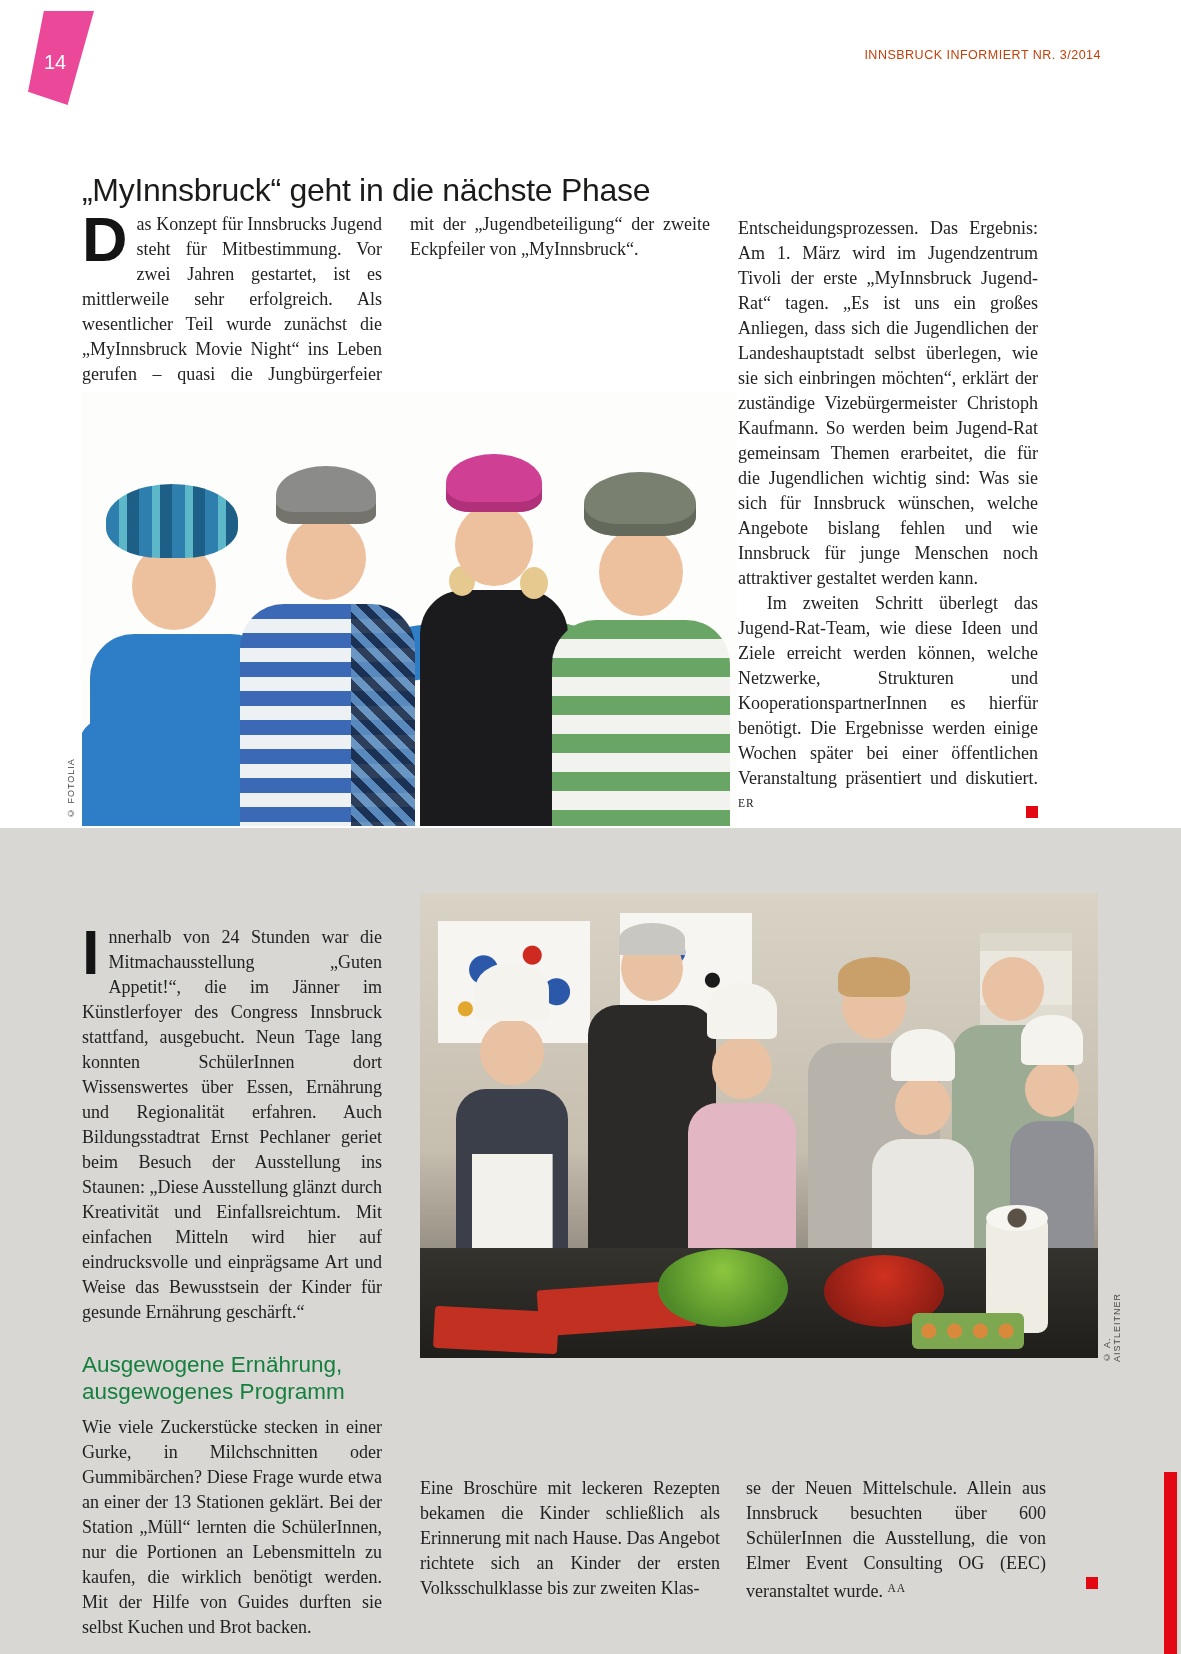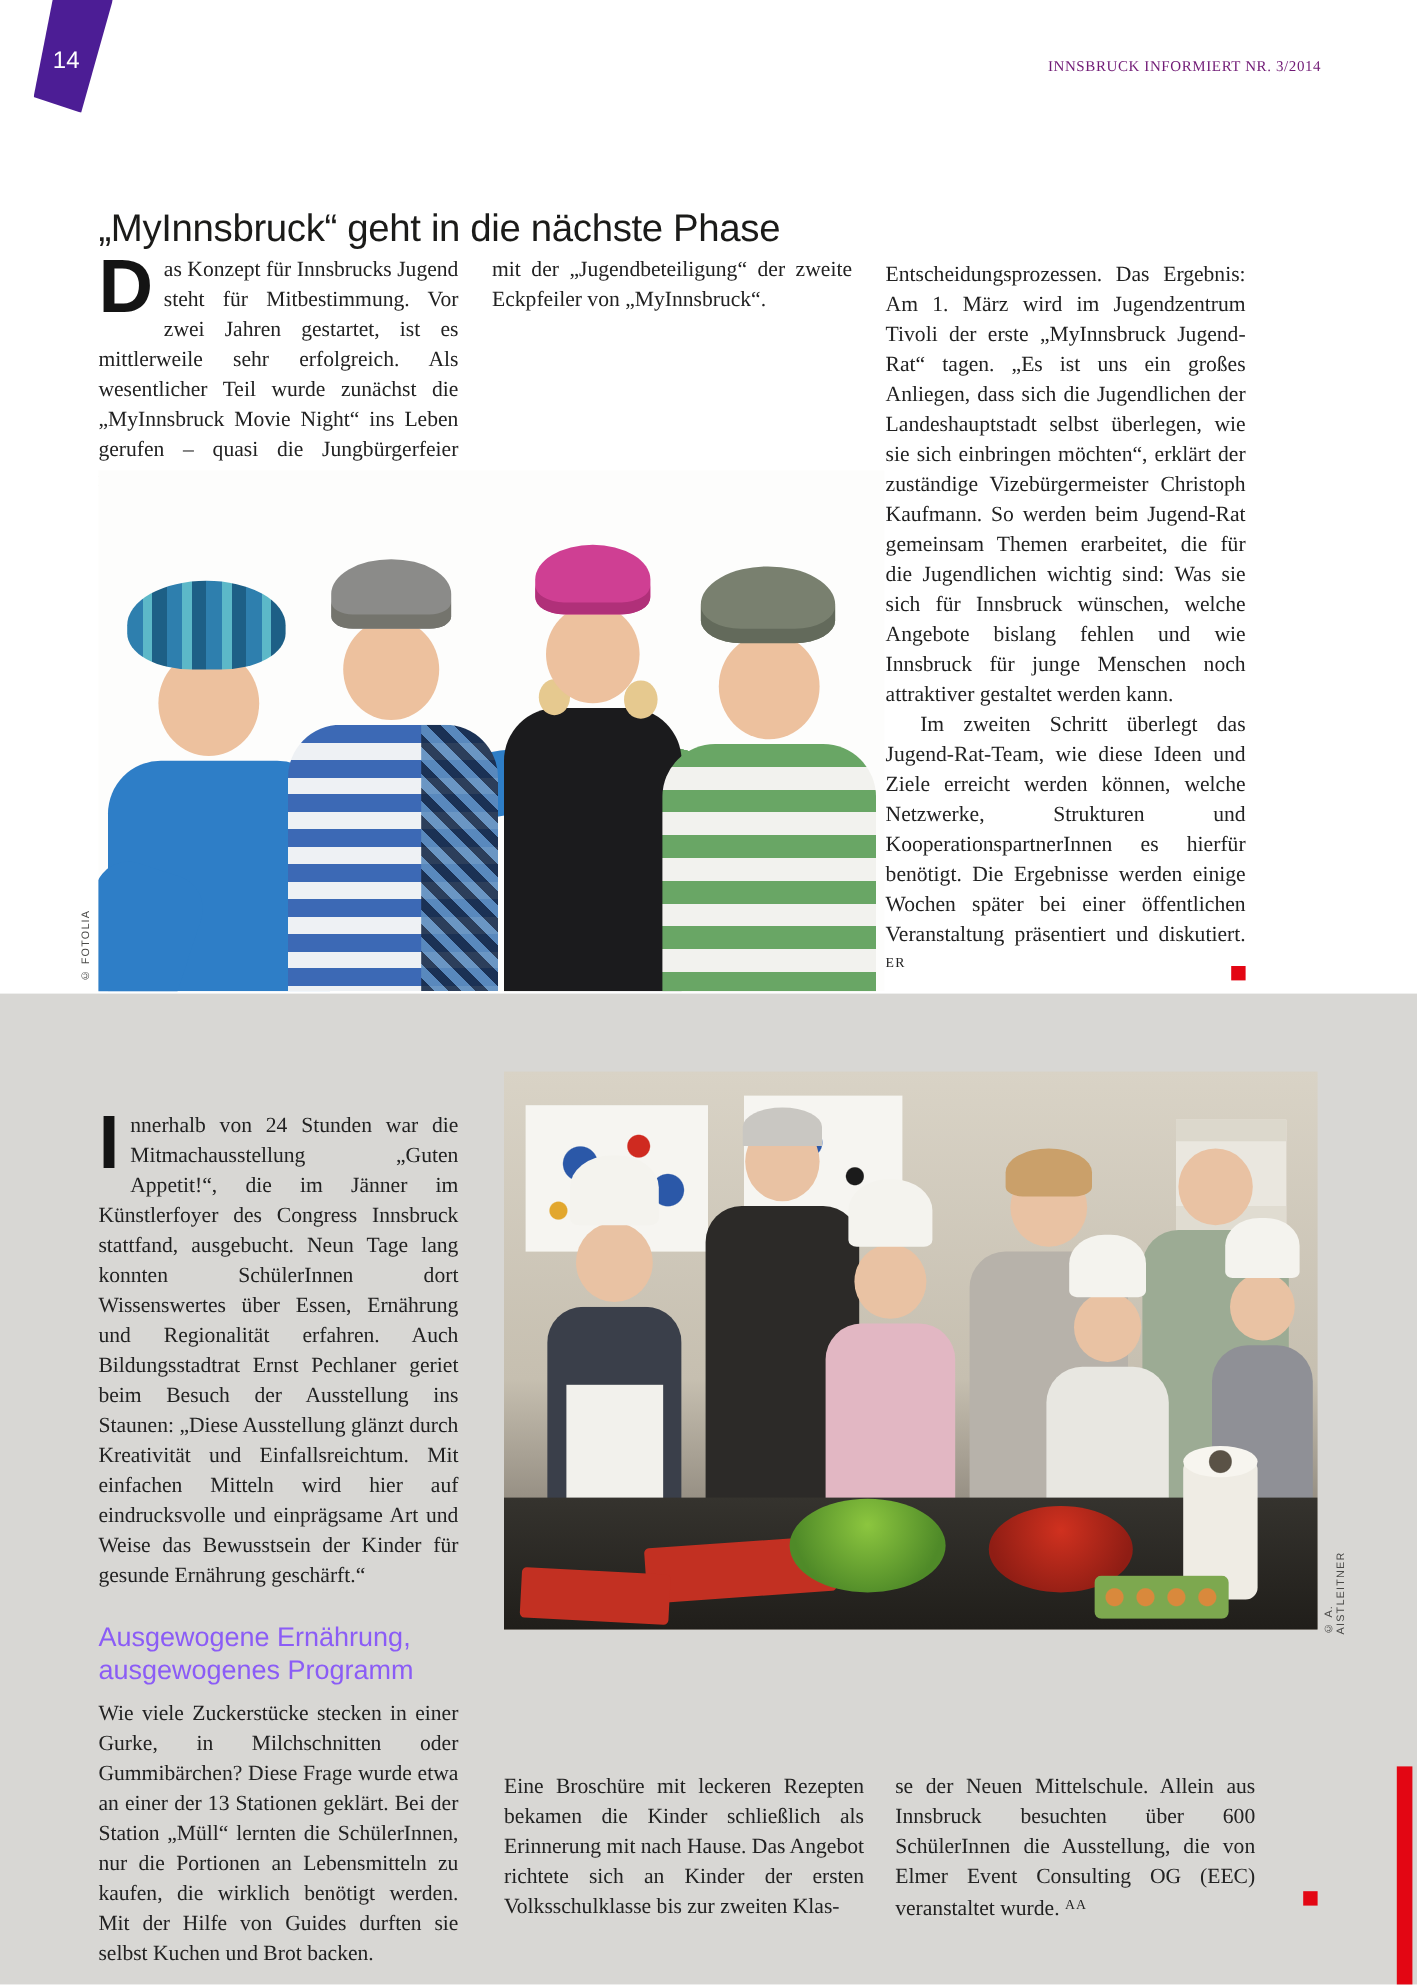--- a/index.html
+++ b/index.html
@@ -1,43 +1,43 @@
 <!DOCTYPE html>
 <html lang="de"><head>
 <meta charset="utf-8">
 <style>
   html,body{margin:0;padding:0;background:#ffffff;}
   .page{position:relative;width:1181px;height:1654px;background:#ffffff;overflow:hidden;
         font-family:"Liberation Serif", serif;color:#222;}
 
   
-  .ribbon{position:absolute;left:28px;top:0;width:66px;height:94px;background:#4c1d95;
+  .ribbon{position:absolute;left:28px;top:11px;width:66px;height:94px;background:#ec4899;
           clip-path:polygon(24% 0,100% 0,60% 100%,0 86%);}
   .ribbon-num{position:absolute;left:16px;top:40px;color:#fff;font-family:"Liberation Sans",sans-serif;
           font-size:20px;}
   .sec-title{position:absolute;left:132px;top:44px;font-family:"Liberation Sans",sans-serif;
           font-size:19px;letter-spacing:8px;color:#414140;white-space:nowrap;}
-  .issue{position:absolute;right:80px;top:48px;font-family:Liberation Serif, serif;
-          font-size:12.5px;letter-spacing:.5px;color:#701a75;}
+  .issue{position:absolute;right:80px;top:48px;font-family:Liberation Sans, sans-serif;
+          font-size:12.5px;letter-spacing:.5px;color:#c2410c;}
 
   
   h1,h2{font-family:"Liberation Sans",sans-serif;font-weight:500;color:#1b1b19;margin:0;letter-spacing:-.3px;}
   h1{position:absolute;left:82px;top:148px;font-size:32px;margin-top:24px;}
   h2{position:absolute;left:82px;top:846px;font-size:30px;}
   .col{position:absolute;width:300px;font-size:18px;line-height:25px;text-align:justify;
        hyphens:auto;-webkit-hyphens:auto;}
   .col p{margin:0;}
   .col p.ind{text-indent:1.6em;}
   .dropcap{float:left;font-family:"Liberation Sans",sans-serif;font-weight:bold;color:#141414;
        font-size:63px;line-height:50px;padding:2px 9px 0 0;}
   .link{text-decoration:underline;color:inherit;cursor:pointer;}
   .initials{font-size:11.5px;letter-spacing:1px;vertical-align:5px;font-family:"Liberation Serif",serif;}
   .endline{text-align:right;height:14px;margin-top:-19px;}
   .sq{display:inline-block;width:12px;height:12px;background:#e30613;}
-  .subhead{font-family:"Liberation Sans",sans-serif;font-size:22.5px;line-height:27px;color:#8b5cf6;
+  .subhead{font-family:"Liberation Sans",sans-serif;font-size:22.5px;line-height:27px;color:#15803d;
        margin:26px 0 10px 0;text-align:left;font-weight:400;}
   .credit{position:absolute;writing-mode:vertical-rl;transform:rotate(180deg);
        font-family:"Liberation Sans",sans-serif;font-size:9px;letter-spacing:1px;color:#4a4a48;}
 
   
   .gray{position:absolute;left:0;top:828px;width:1181px;height:826px;background:#d8d7d4;}
   .edge-stripe{position:absolute;left:1164px;top:1472px;width:13px;height:182px;background:#e30613;}
   .endmark2{position:absolute;left:1086px;top:1575px;}
 
   

